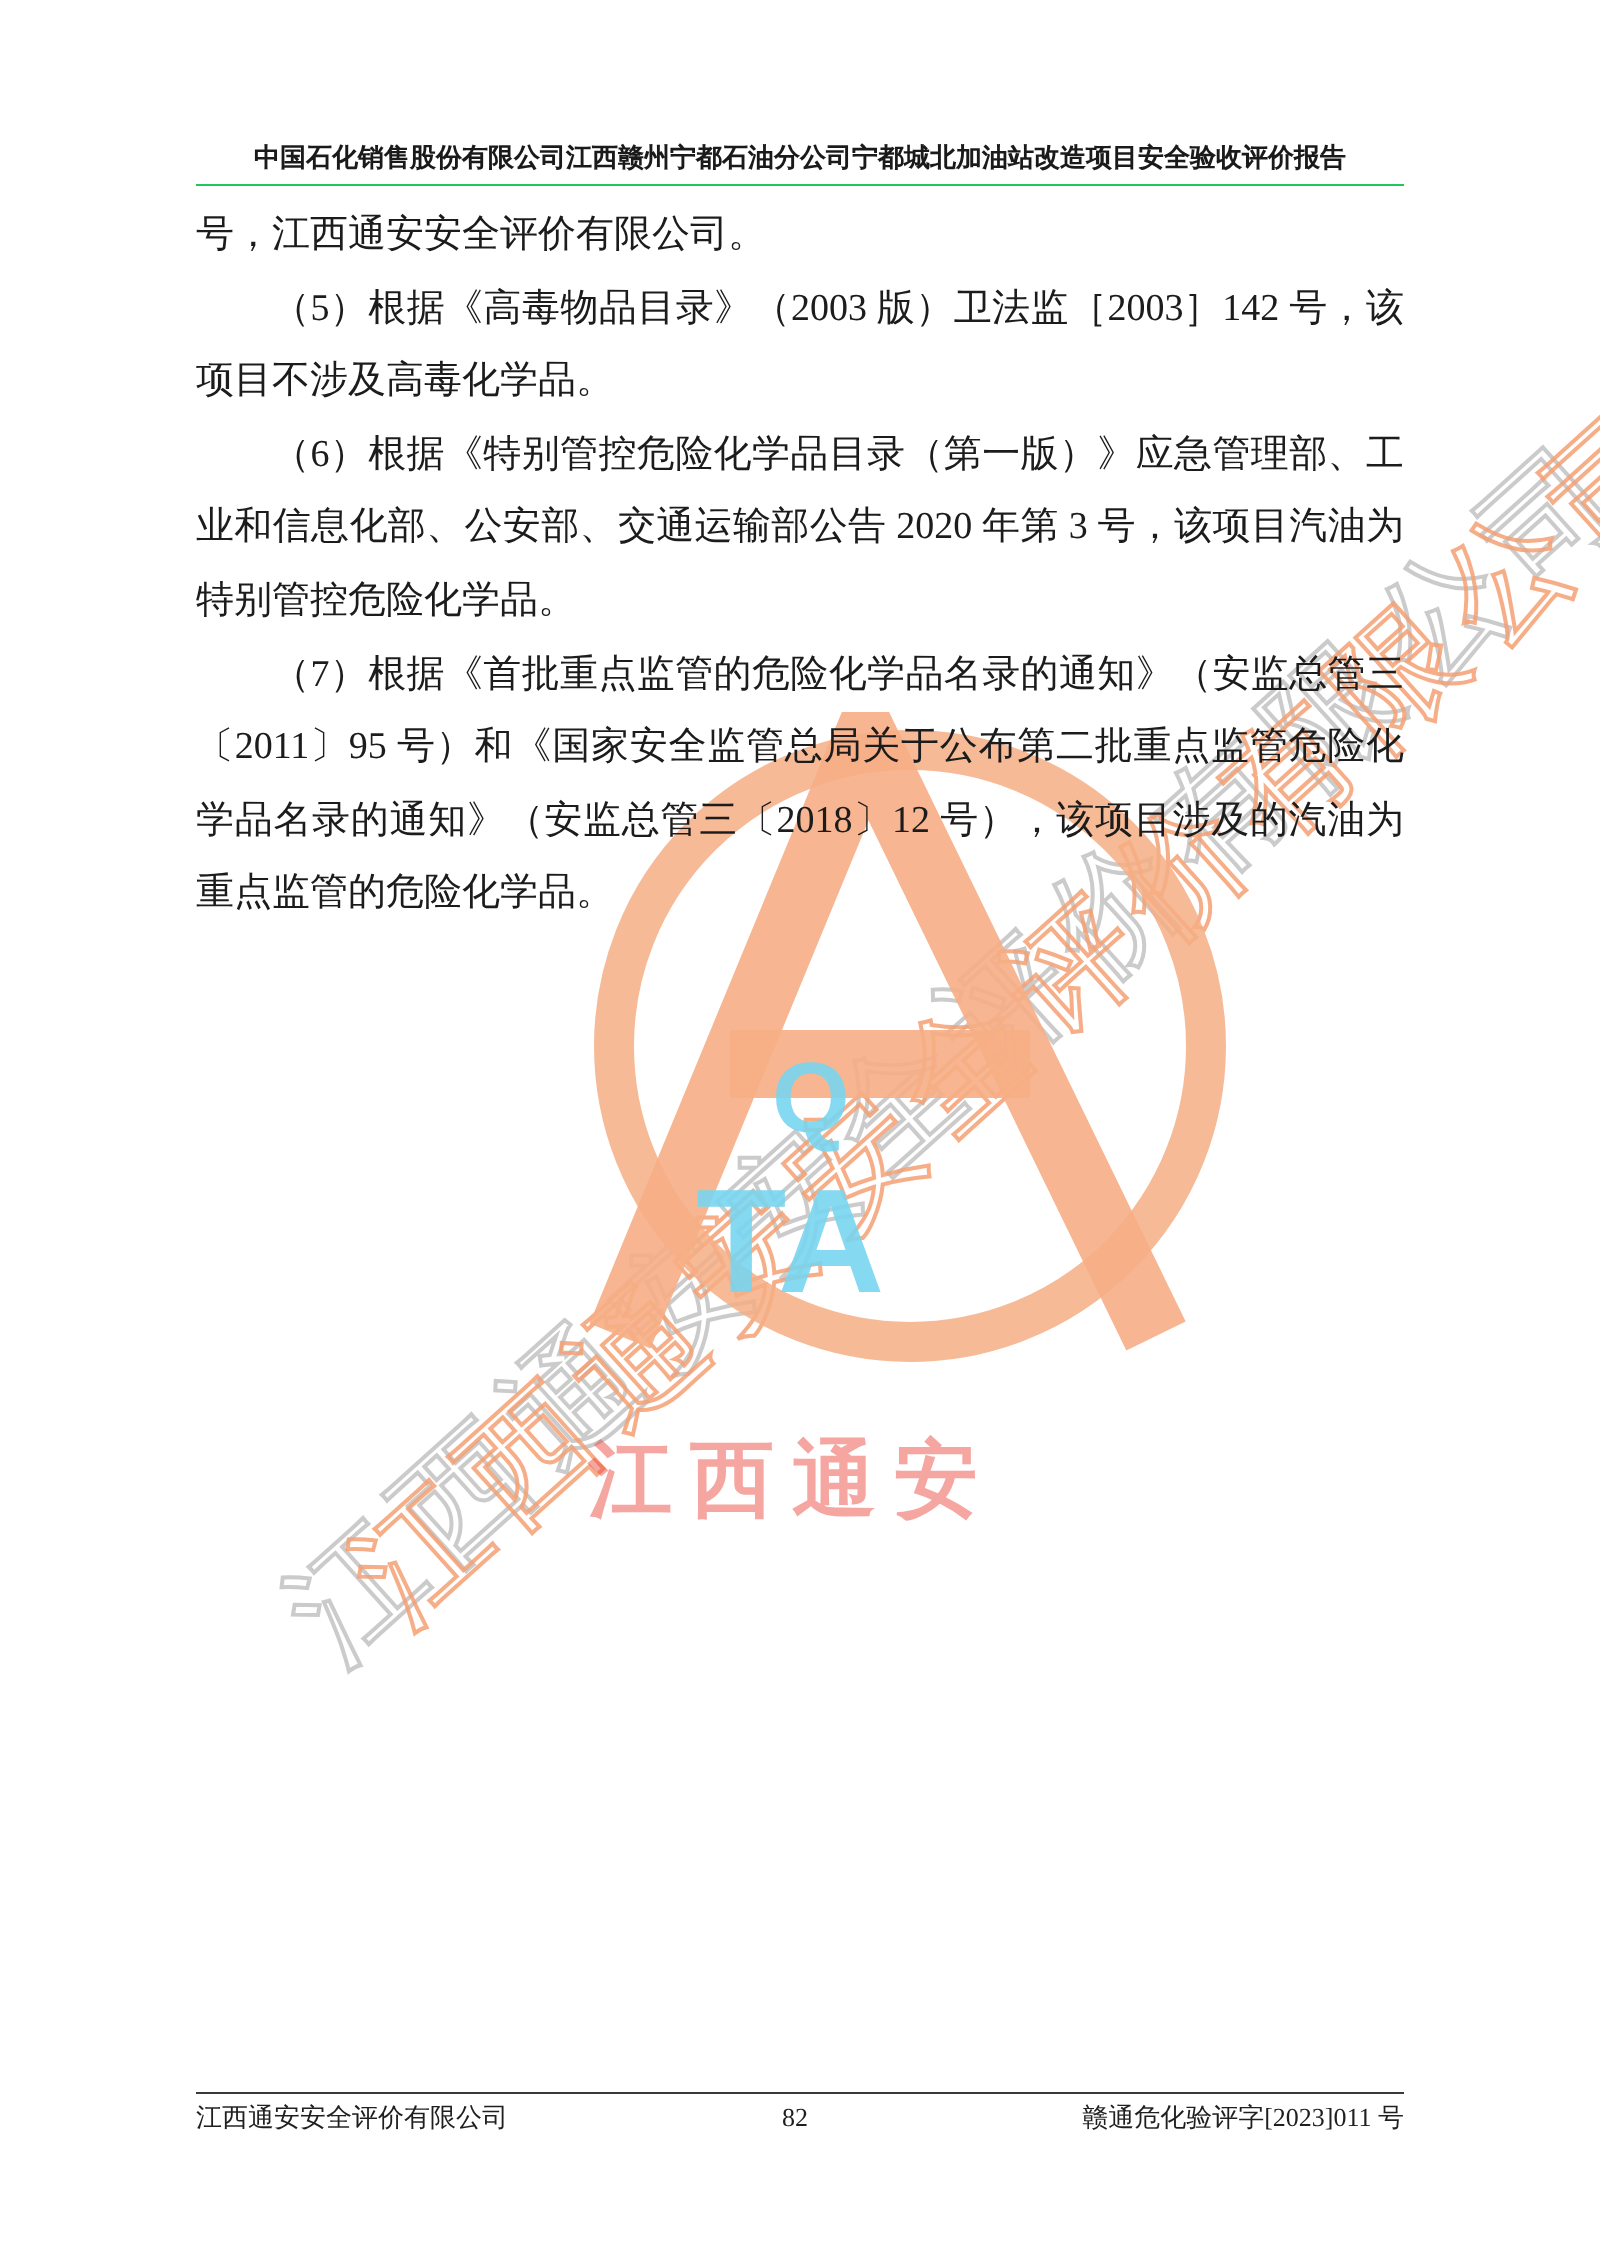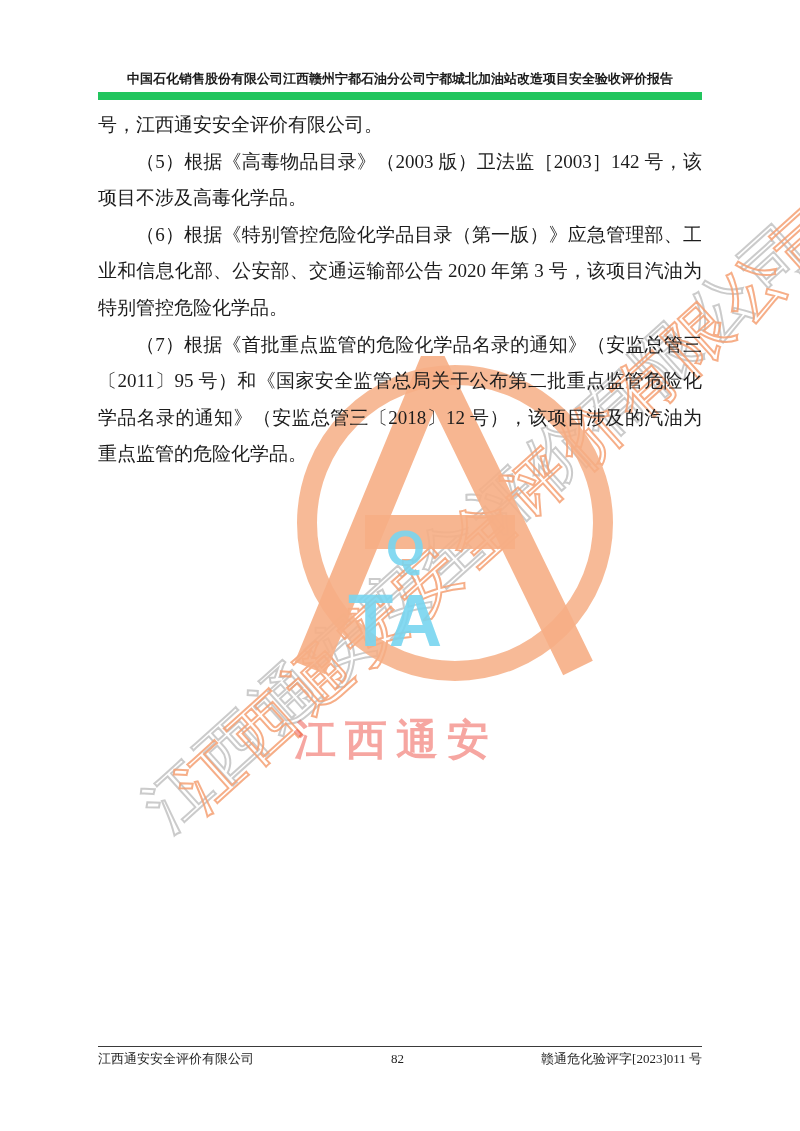--- a/index.html
+++ b/index.html
@@ -65,21 +65,21 @@
     padding: 0 98px;
   }
   .doc-header {
     margin-top: 70px;
     text-align: center;
     font-size: 13px;
     font-weight: bold;
     color: #1a1a1a;
     letter-spacing: 0px;
     padding-bottom: 4px;
-    border-bottom: 8px solid #22c55e;
+    border-bottom: 1px solid #22c55e;
   }
   .doc-body { margin-top: 7px; }
   .doc-body p {
     font-size: 19px;
     line-height: 36.6px;
     color: #1c1c1c;
     text-align: justify;
     text-indent: 2em;
   }
   .doc-body p.no-indent { text-indent: 0; }

